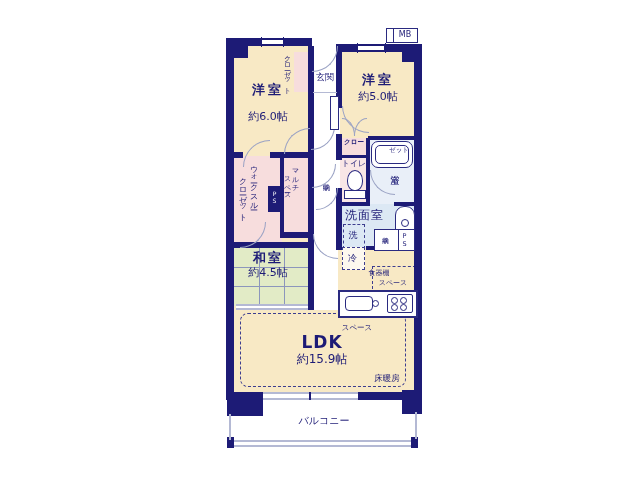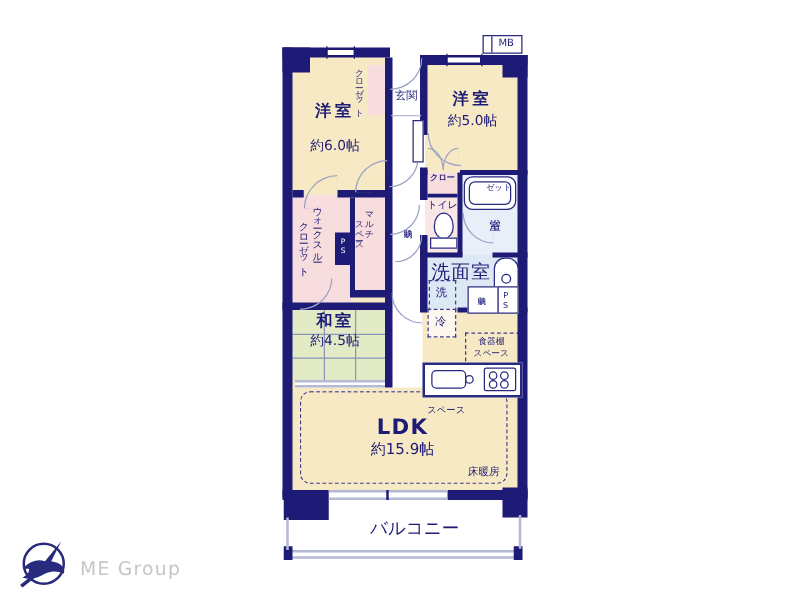--- a/index.html
+++ b/index.html
@@ -161,42 +161,34 @@
 
   <div class="vlbl" style="left:271px;top:190px;font-size:6px;color:#ffffff;">PS</div>
 
   <div class="lbl" style="left:341px;top:139px;width:26px;font-size:6.5px;font-weight:bold;">クロー</div>
   <div class="lbl" style="left:341px;top:147px;width:26px;font-size:6.5px;margin-left:45px;">ゼット</div>
 
   <div class="lbl" style="left:340px;top:159px;width:28px;font-size:8px;">トイレ</div>
   <div class="vlbl" style="left:390px;top:168px;font-size:9px;">浴室</div>
   <div class="vlbl" style="left:322px;top:178px;font-size:7px;">収納</div>
 
-  <div class="lbl" style="left:345px;top:209px;width:38px;font-size:15px;letter-spacing:1px;">洗面室</div>
+  <div class="lbl" style="left:345px;top:209px;width:38px;font-size:12px;letter-spacing:1px;">洗面室</div>
   <div class="lbl" style="left:343px;top:230px;width:20px;font-size:9px;">洗</div>
   <div class="lbl" style="left:342px;top:253px;width:21px;font-size:9px;">冷</div>
   <div class="vlbl" style="left:382px;top:232px;font-size:6.5px;">収納</div>
   <div class="vlbl" style="left:401px;top:232px;font-size:6.5px;">PS</div>
 
-  <div class="lbl" style="left:374px;top:269px;width:38px;font-size:7px;text-align:center;">食器棚</div>
+  <div class="lbl" style="left:360px;top:269px;width:38px;font-size:7px;text-align:center;">食器棚</div>
   <div class="lbl" style="left:372px;top:279px;width:42px;font-size:7px;">スペース</div>
 
   <div class="lbl bold" style="left:246px;top:251px;width:44px;font-size:13px;letter-spacing:2px;">和室</div>
   <div class="lbl" style="left:242px;top:267px;width:52px;font-size:11px;">約4.5帖</div>
 
   <div class="lbl" style="left:334px;top:324px;width:46px;font-size:7.5px;">スペース</div>
 
   <div class="lbl bold" style="left:296px;top:333px;width:52px;font-size:17px;letter-spacing:1px;">LDK</div>
   <div class="lbl" style="left:290px;top:353px;width:64px;font-size:12px;">約15.9帖</div>
 
   <div class="lbl" style="left:370px;top:374px;width:34px;font-size:8.5px;">床暖房</div>
-  <div class="lbl" style="left:296px;top:415px;width:56px;font-size:14px;">バルコニー</div>
+  <div class="lbl" style="left:296px;top:415px;width:56px;font-size:10px;">バルコニー</div>
 
-  <div class="abs" style="left:14px;top:424px;width:130px;height:48px;">
-    <svg width="48" height="48" viewBox="0 0 48 48" style="position:absolute;left:0;top:0;">
-      <circle cx="21" cy="27" r="16" fill="none" stroke="#272a7d" stroke-width="2"></circle>
-      <path d="M4 31 C 10 25, 16 23, 22 25 L 35 9 L 27 25 C 34 26, 39 30, 37 35 C 31 32, 25 33, 20 36 C 15 39, 9 40, 4 38 C 8 36, 10 33, 9 31 Z" fill="#272a7d"></path>
-      <path d="M2 44 L 12 36 L 14 38 L 4 46 Z" fill="#272a7d"></path>
-    </svg>
-    <div style="position:absolute;left:50px;top:22px;font-size:15px;color:#c6c6c6;letter-spacing:1px;white-space:nowrap;">ME Group</div>
-  </div>
 
 </div>
 
 </body></html>

